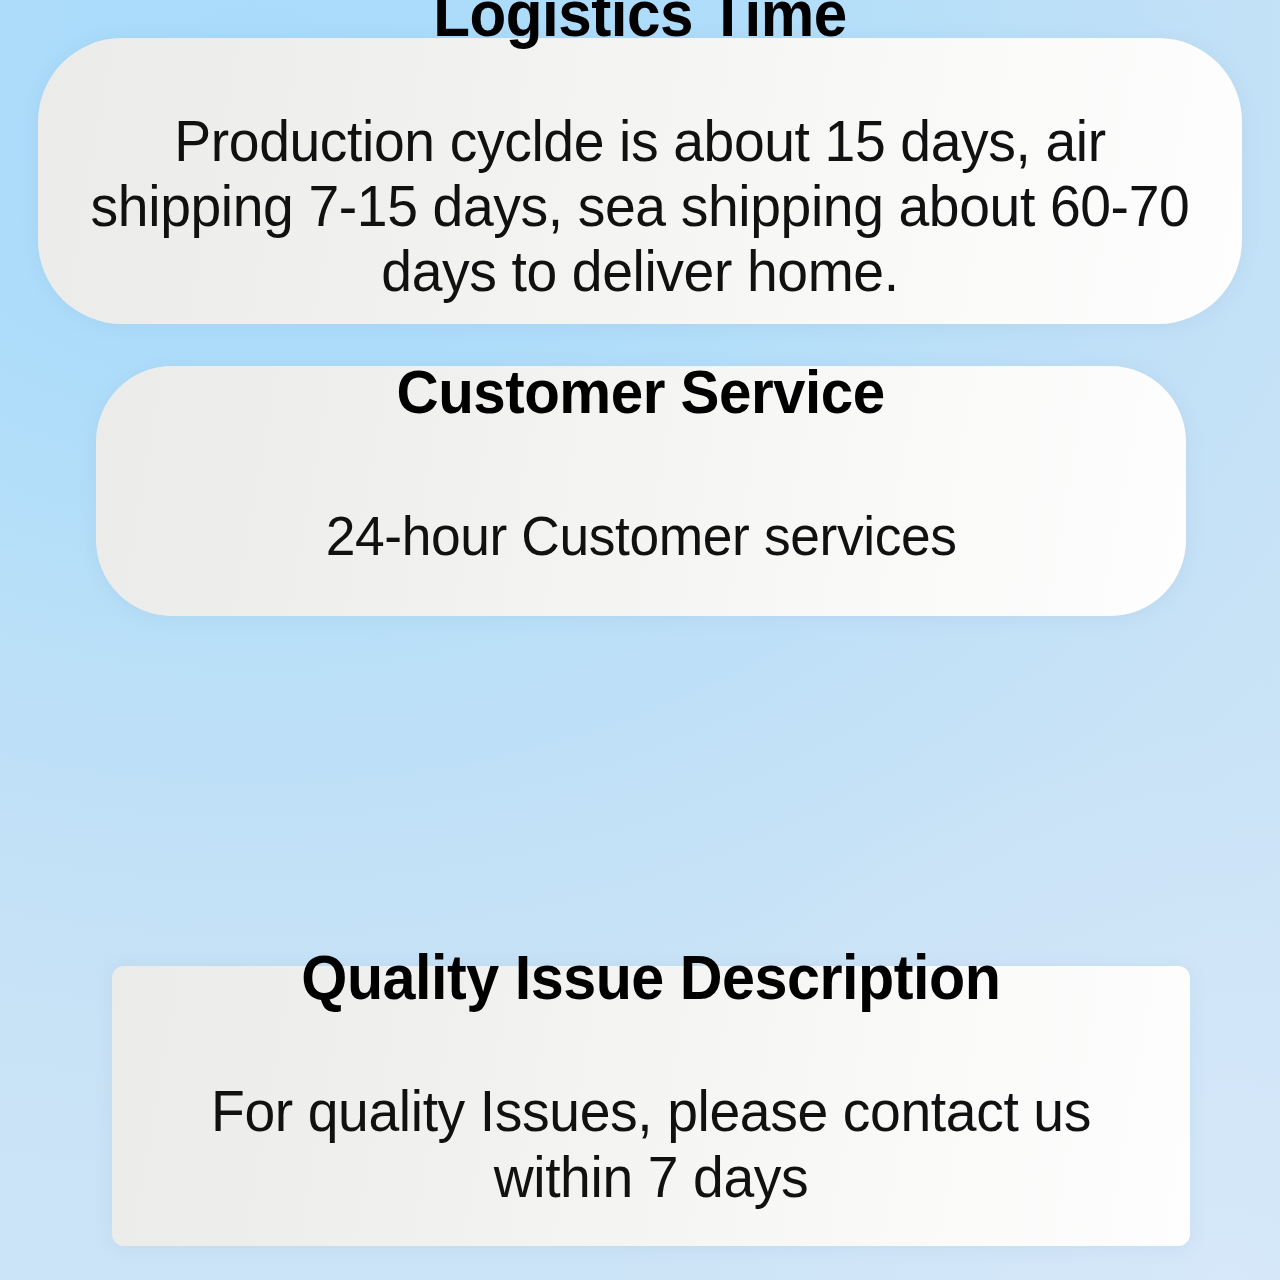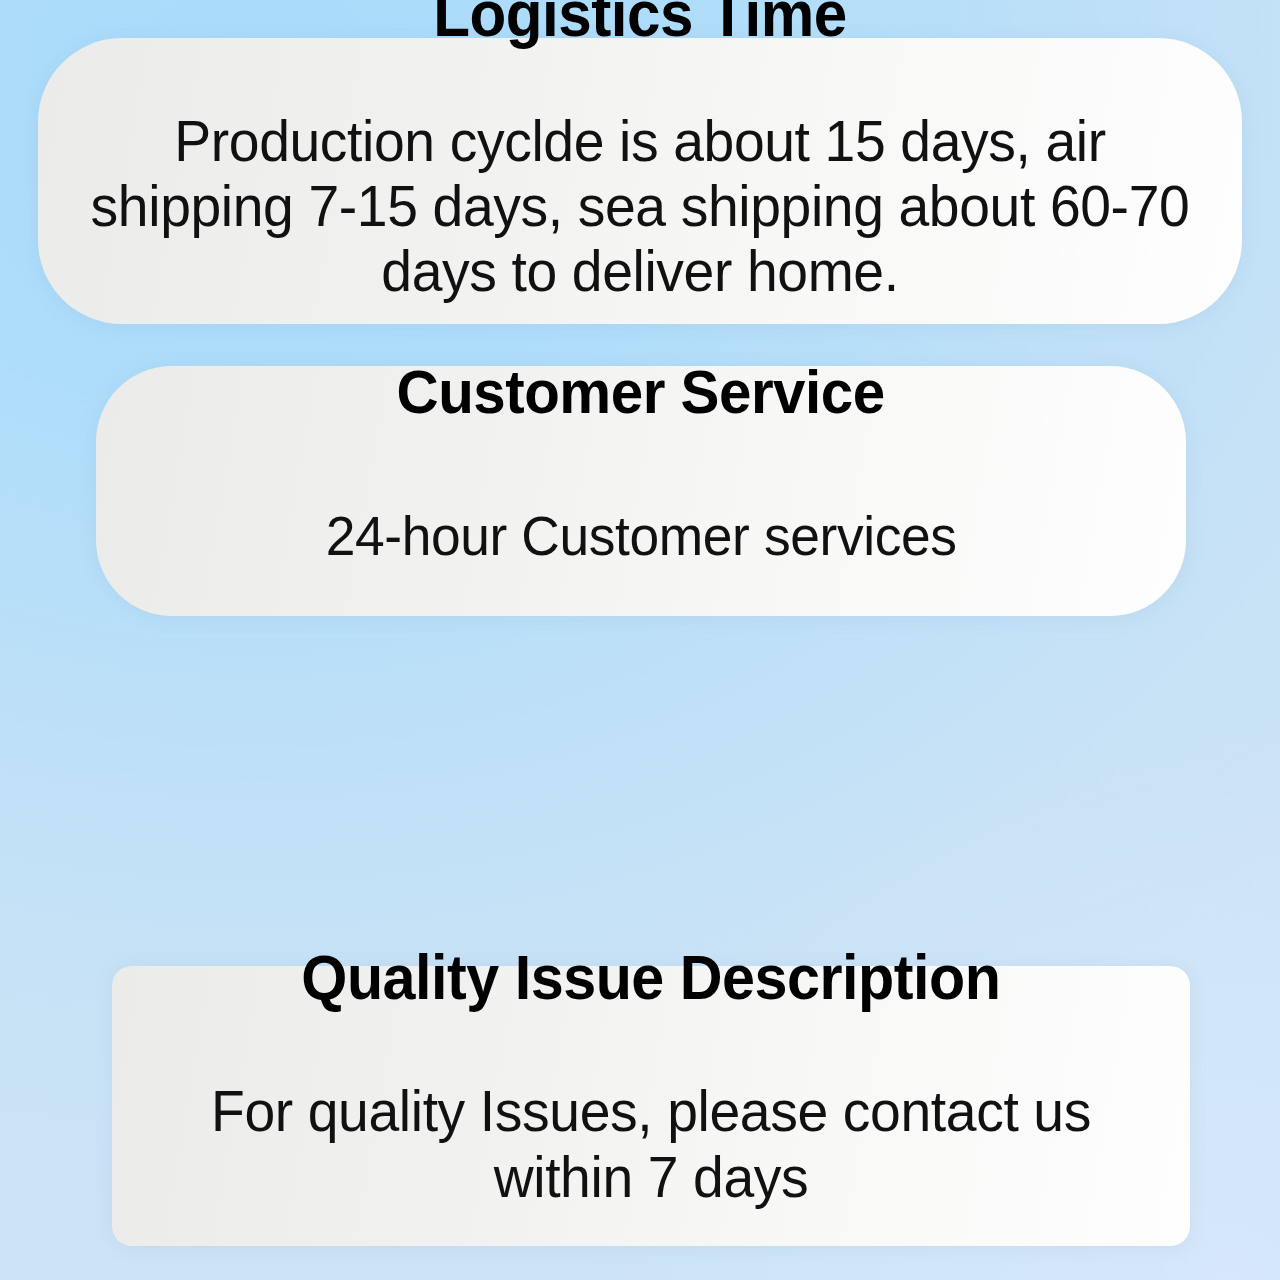--- a/index.html
+++ b/index.html
@@ -100,21 +100,21 @@
   }
   #card-payment .card-title { font-size: 63px; margin: 0 0 12px 0; }
   #card-payment .card-body  { font-size: 57px; line-height: 66px; max-width: 1090px; }
 
   
   #card-quality {
     left: 112px;
     top: 966px;
     width: 1078px;
     height: 280px;
-    border-radius: 20px;
+    border-radius: 12px;
     padding: 0 16px;
   }
   #card-quality .card-title { font-size: 63px; margin: 0 0 10px 0; }
   #card-quality .card-body  { font-size: 57px; line-height: 66px; max-width: 1000px; }
 </style>
 </head>
 <body>
 
 <div id="poster">
 

